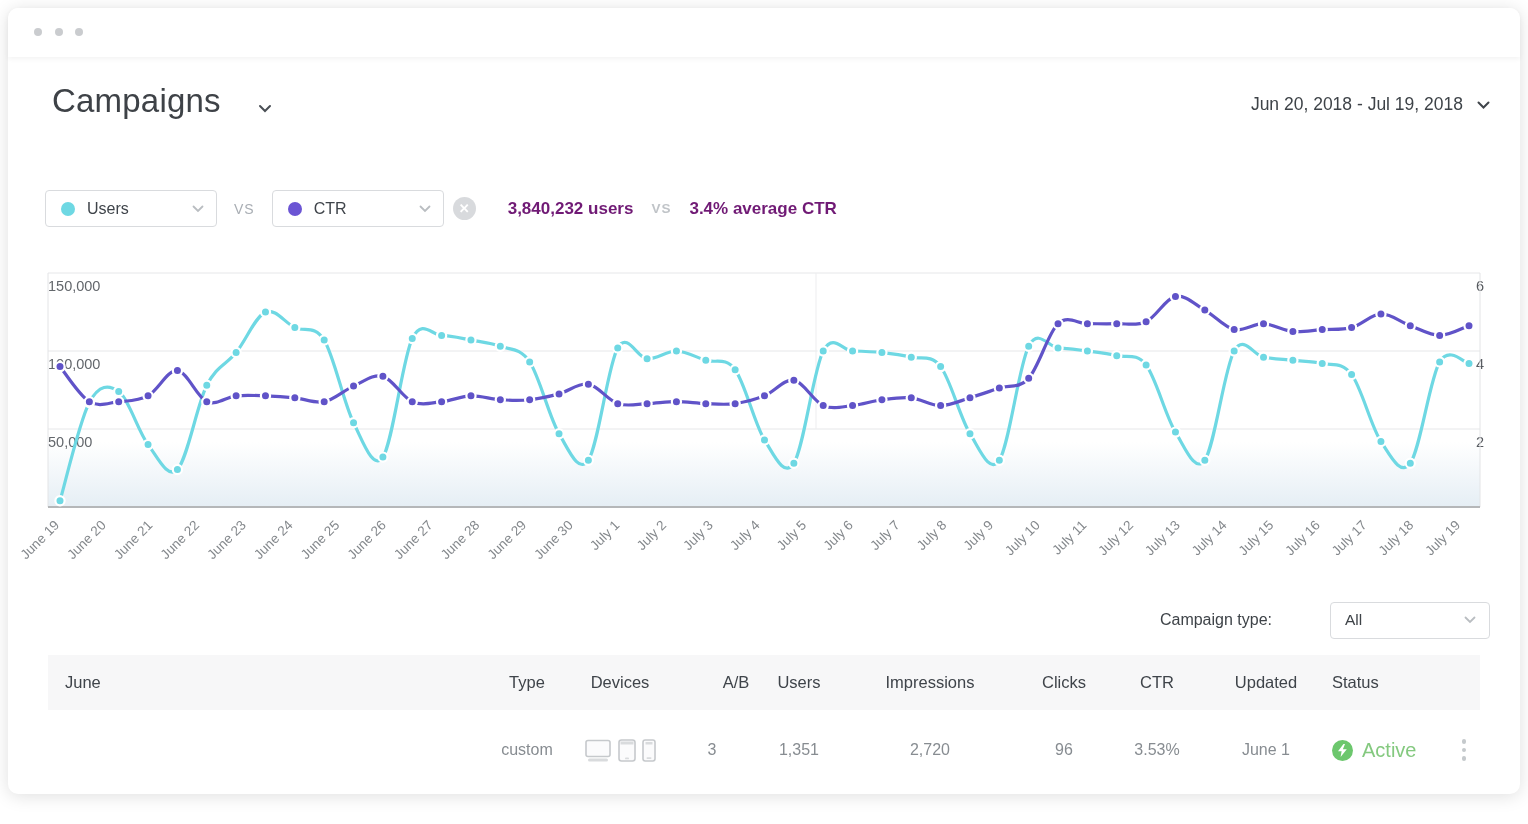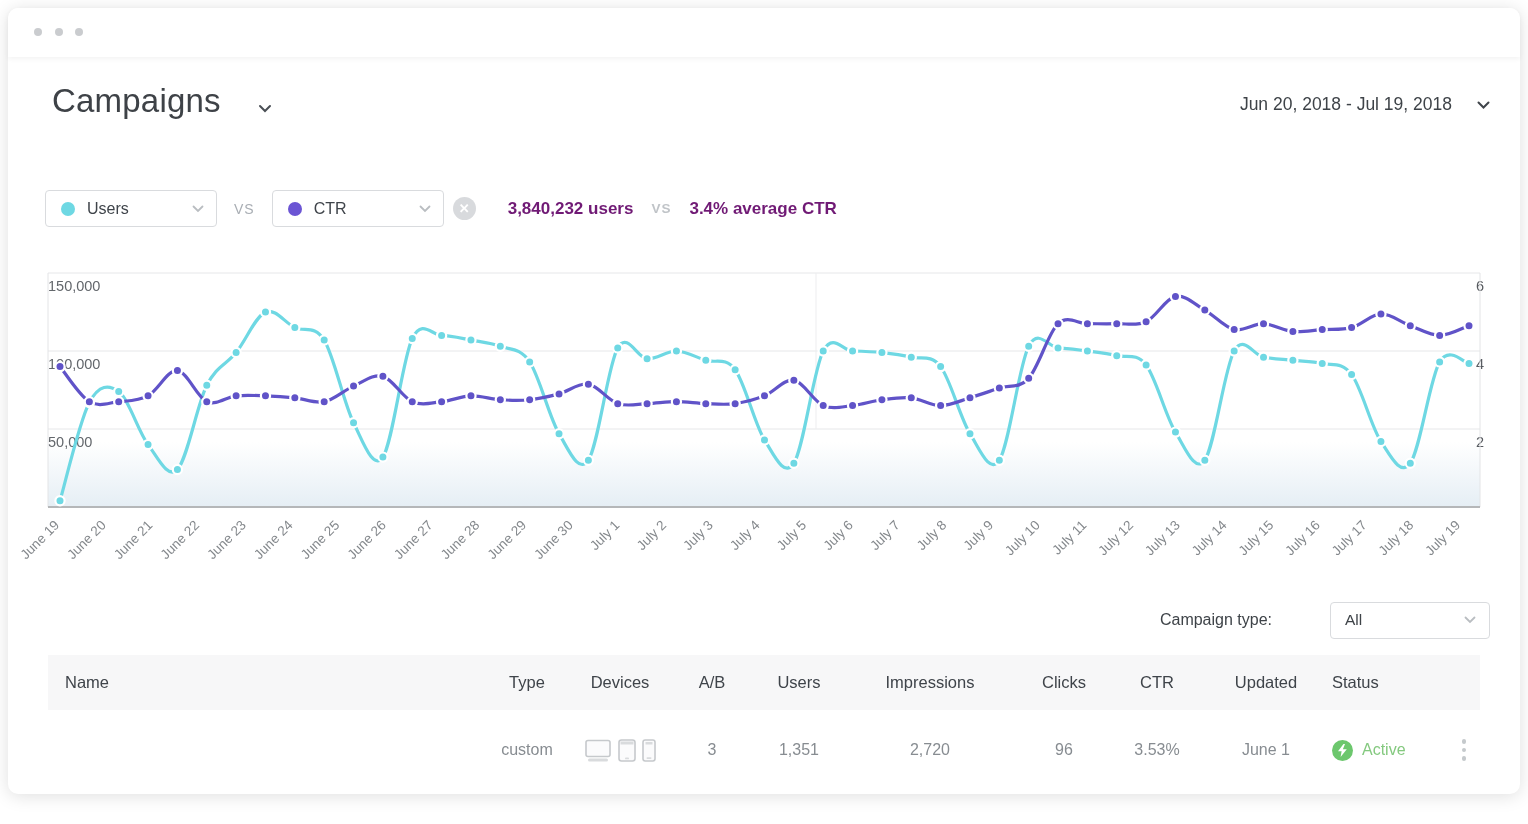--- a/index.html
+++ b/index.html
@@ -8,21 +8,21 @@
   body { position:relative; }
   .card { position:absolute; left:8px; top:8px; width:1512px; height:786px;
     background:#fff; border-radius:10px; box-shadow:0 2px 18px rgba(0,0,0,.13); }
   .topbar { position:absolute; left:0; top:0; width:100%; height:49px; background:#fff;
     border-radius:10px 10px 0 0; box-shadow:0 2px 5px rgba(0,0,0,.05); }
   .wdot { position:absolute; top:20px; width:8px; height:8px; border-radius:50%; background:#cacccf; }
   .page-title { position:absolute; left:44px; top:74px; font-size:33px; font-weight:400;
     color:#3e4247; letter-spacing:.2px; }
   .title-chev { position:absolute; left:250px; top:96px; color:#4a4f55; }
   .date-range { position:absolute; right:30px; top:86px; font-size:17.5px; color:#3e4348;
-    display:flex; align-items:center; gap:25px; cursor:pointer; }
+    display:flex; align-items:center; gap:14px; cursor:pointer; }
   .filters { position:absolute; left:37px; top:182px; height:37px; display:flex; align-items:center; }
   .msel { width:172px; height:37px; border:1px solid #d9dbde; border-radius:4px; background:#fff;
     display:flex; align-items:center; padding:0 12px 0 15px; cursor:pointer; }
   .msel .lbl { font-size:16px; color:#3f444a; margin-left:12px; flex:1; }
   .cdot { width:14px; height:14px; border-radius:50%; }
   .chev { color:#b9bdc1; }
   .vs-sep { font-size:14px; font-weight:500; color:#a9aeb4; letter-spacing:1px; margin:0 17px; }
   .clear-btn { margin-left:9px; width:23px; height:23px; border:none; border-radius:50%;
     background:#d8dadd; color:#fff; font-size:13px; font-weight:bold; line-height:23px;
     text-align:center; cursor:pointer; }
@@ -42,21 +42,21 @@
   .trow { position:absolute; left:40px; top:702px; width:1432px; height:80px; background:#fff; }
   .trow .cell { position:absolute; top:0; height:80px; display:flex; align-items:center;
     justify-content:center; font-size:16px; color:#878c91; }
   .c-center { width:120px; text-align:center; }
   .name-link { justify-content:flex-start !important; font-size:17px; color:#6aa5db; cursor:pointer; }
   .type-val { color:#9aa0a5; }
   .devices { gap:6px; }
   .status-cell { justify-content:flex-start !important; gap:9px; cursor:default; }
   .badge { width:21px; height:21px; border-radius:50%; background:#6cc76d; display:flex;
     align-items:center; justify-content:center; }
-  .status-txt { color:#84c97f; font-size:16px; }
+  .status-txt { color:#84c97f; font-size:20px; }
   .kebab { position:absolute; left:1404px; top:0; height:80px; width:24px; display:flex;
     flex-direction:column; align-items:center; justify-content:center; gap:4px; cursor:pointer; }
   .kebab i { width:4.5px; height:4.5px; border-radius:50%; background:#c5c9cc; }
 </style>
 </head>
 <body>
 
 <div class="card">
 
   <div class="topbar">
@@ -259,24 +259,24 @@
     <label>Campaign type:</label>
     <div class="type-select">
       <span>All</span>
       <svg class="chev" width="12" height="8" viewBox="0 0 12 8">
           <polyline points="1.5,1.5 6,6 10.5,1.5" fill="none" stroke="currentColor" stroke-width="1.8" stroke-linecap="round"></polyline>
         </svg>
     </div>
   </div>
 
   <div class="thead">
-    <div class="cell" style="left:17px">Name</div>
+    <div class="cell" style="left:17px">June</div>
     <div class="cell c-center" style="left:419px">Type</div>
     <div class="cell c-center" style="left:512px">Devices</div>
-    <div class="cell c-center" style="left:604px">A/B</div>
+    <div class="cell c-center" style="left:628px">A/B</div>
     <div class="cell c-center" style="left:691px">Users</div>
     <div class="cell c-center" style="left:822px">Impressions</div>
     <div class="cell c-center" style="left:956px">Clicks</div>
     <div class="cell c-center" style="left:1049px">CTR</div>
     <div class="cell c-center" style="left:1158px">Updated</div>
     <div class="cell" style="left:1284px">Status</div>
   </div>
 
   <div class="trow">
     <div class="cell c-center type-val" style="left:419px">custom</div>

